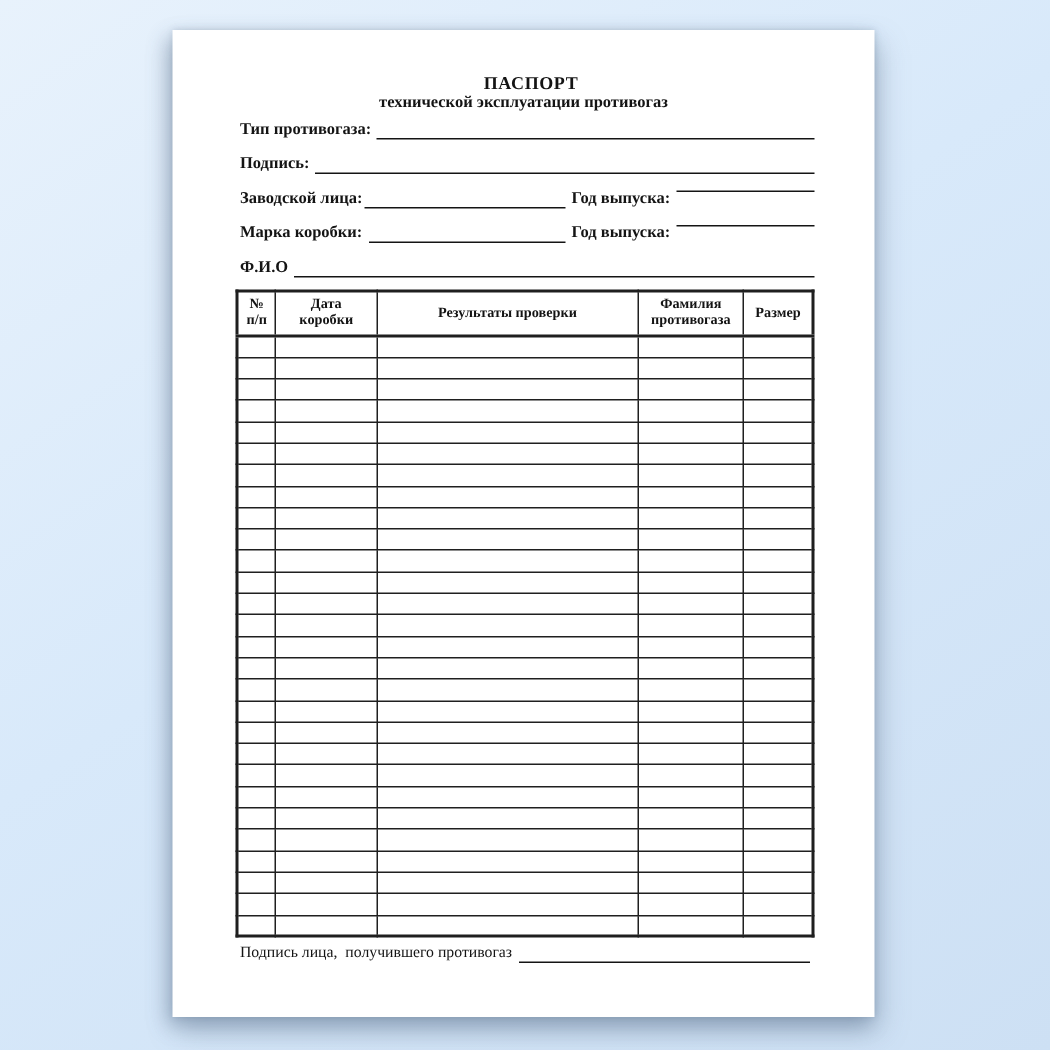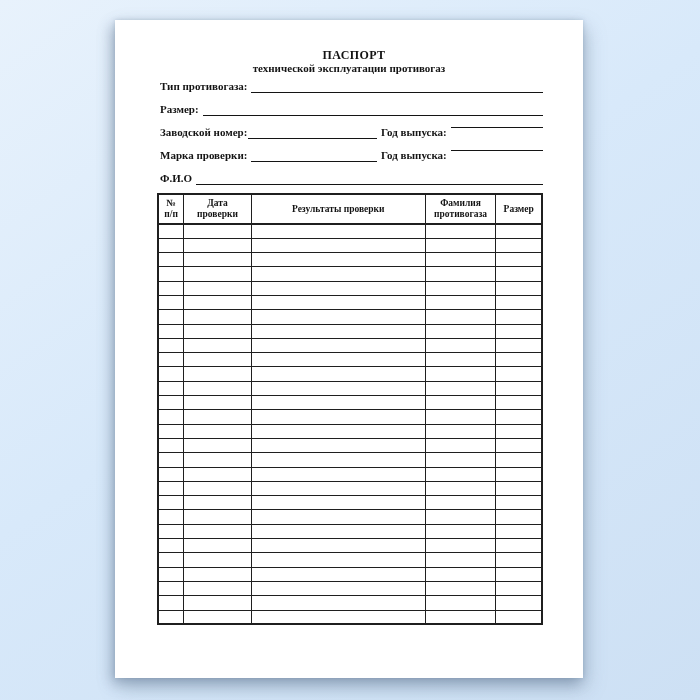--- a/index.html
+++ b/index.html
@@ -123,38 +123,38 @@
   </div>
 
   <div class="fields">
 
     <div class="frow">
       <span class="lbl">Тип противогаза:</span>
       <span class="line"></span>
     </div>
 
     <div class="frow">
-      <span class="lbl">Размер:</span>
+      <span class="lbl">Подпись:</span>
       <span class="line"></span>
     </div>
 
     <div class="frow">
       <span class="grp1">
-        <span class="lbl">Заводской номер:</span>
+        <span class="lbl">Заводской лица:</span>
         <span class="line" style="margin-left:1px"></span>
       </span>
       <span class="grp2">
         <span class="lbl">Год выпуска:</span>
         <span class="line"></span>
       </span>
     </div>
 
     <div class="frow">
       <span class="grp1">
-        <span class="lbl">Марка проверки:</span>
+        <span class="lbl">Марка коробки:</span>
         <span class="line"></span>
       </span>
       <span class="grp2">
         <span class="lbl">Год выпуска:</span>
         <span class="line"></span>
       </span>
     </div>
 
     <div class="frow">
       <span class="lbl">Ф.И.О</span>
@@ -169,21 +169,21 @@
       <col style="width:17.6%">
       <col style="width:45.3%">
       <col style="width:18.4%">
       <col style="width:12.0%">
     </colgroup>
     <thead>
       <tr>
         <th>№
 п/п</th>
         <th>Дата
-проверки</th>
+коробки</th>
         <th>Результаты проверки</th>
         <th>Фамилия
 противогаза</th>
         <th>Размер</th>
       </tr>
     </thead>
     <tbody>
         <tr>
           <td></td>
           <td></td>
@@ -376,14 +376,18 @@
         <tr>
           <td></td>
           <td></td>
           <td></td>
           <td></td>
           <td></td>
         </tr>
       </tbody>
   </table>
 
+  <div class="footer-row">
+    <span class="lbl">Подпись лица,  получившего противогаз</span>
+    <span class="line"></span>
+  </div>
 
 </div>
 
 </body></html>

